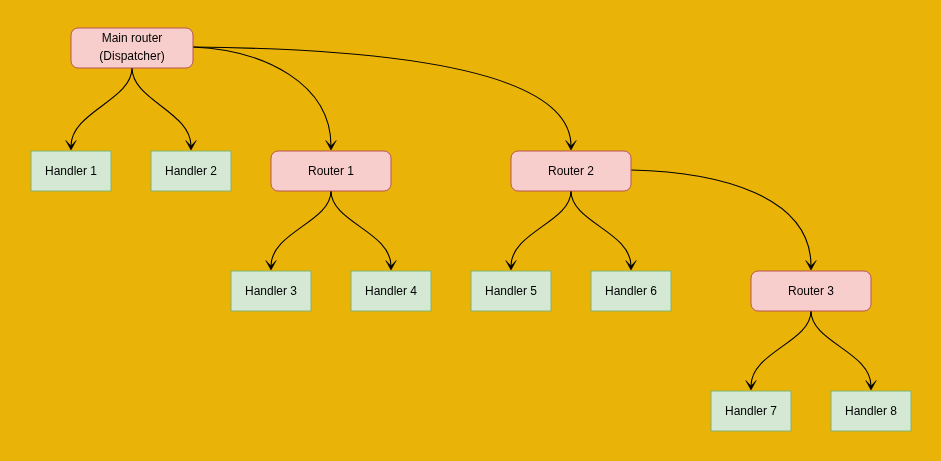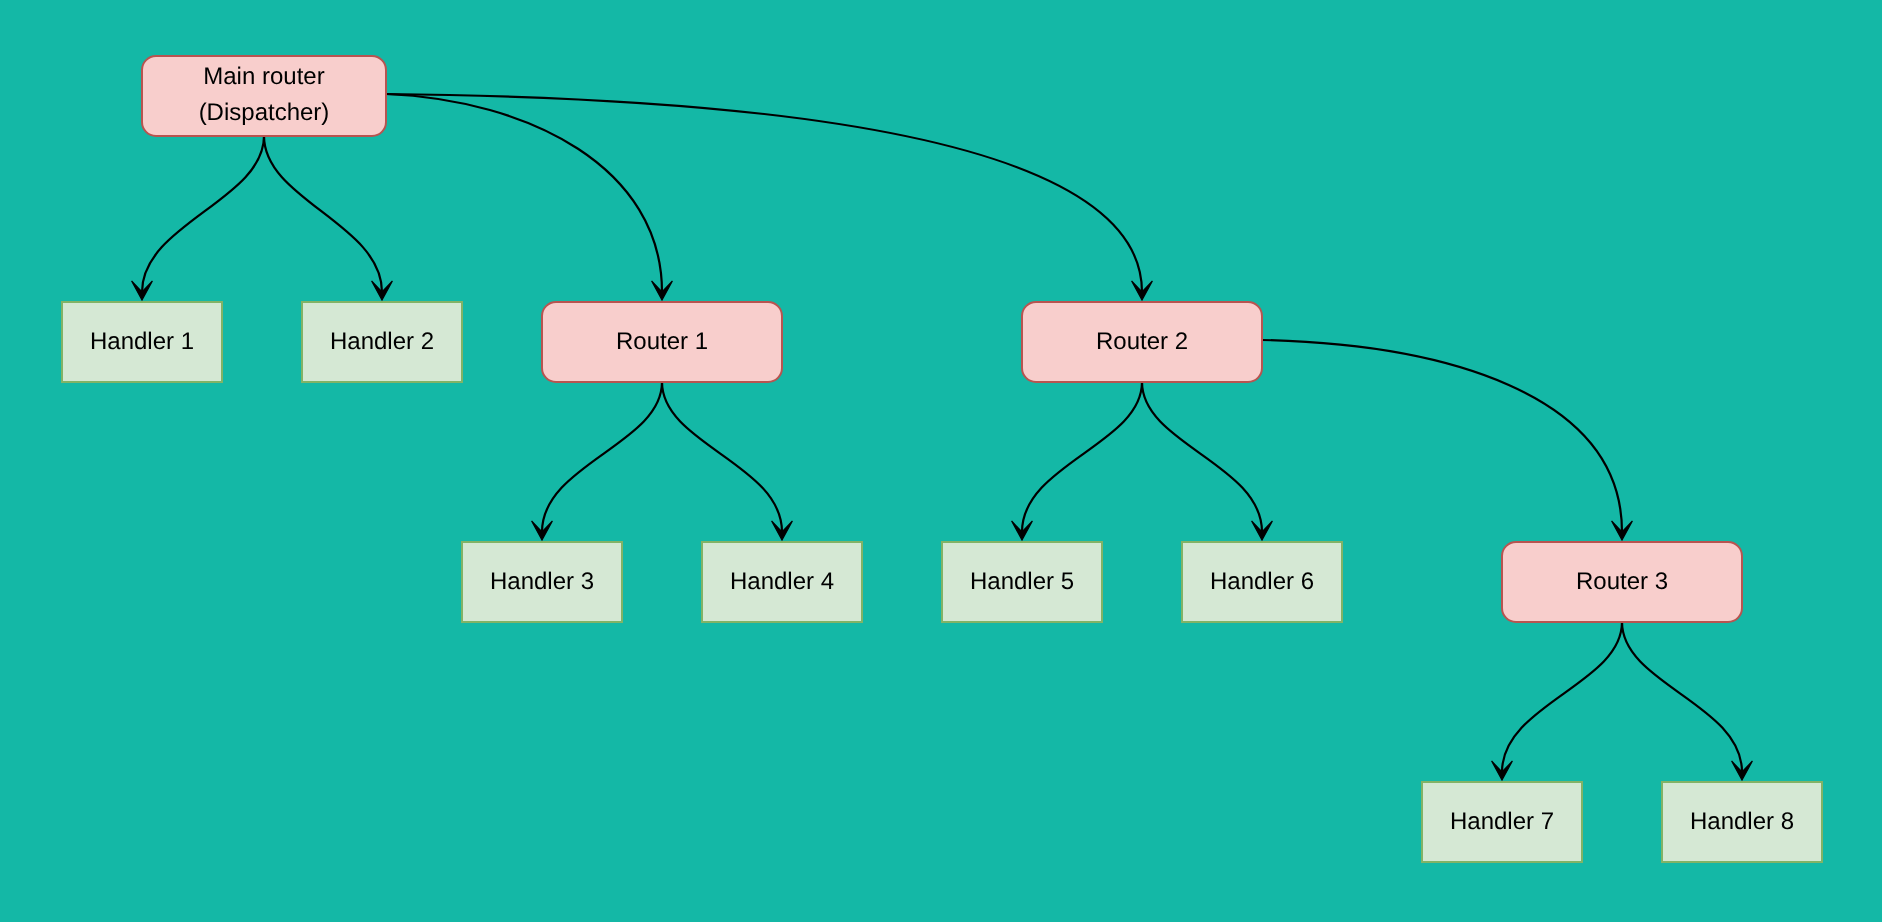--- a/index.html
+++ b/index.html
@@ -10,21 +10,21 @@
   body {
     width: 941px;
     height: 461px;
     font-family: "Liberation Sans", sans-serif;
     overflow: hidden;
   }
   #diagram-root {
     position: relative;
     width: 941px;
     height: 461px;
-    background: #14b8a6;
+    background: #eab308;
   }
   #diagram-svg {
     position: absolute;
     top: 0;
     left: 0;
     width: 941px;
     height: 461px;
   }
   .node-label {
     font-family: "Liberation Sans", sans-serif;

